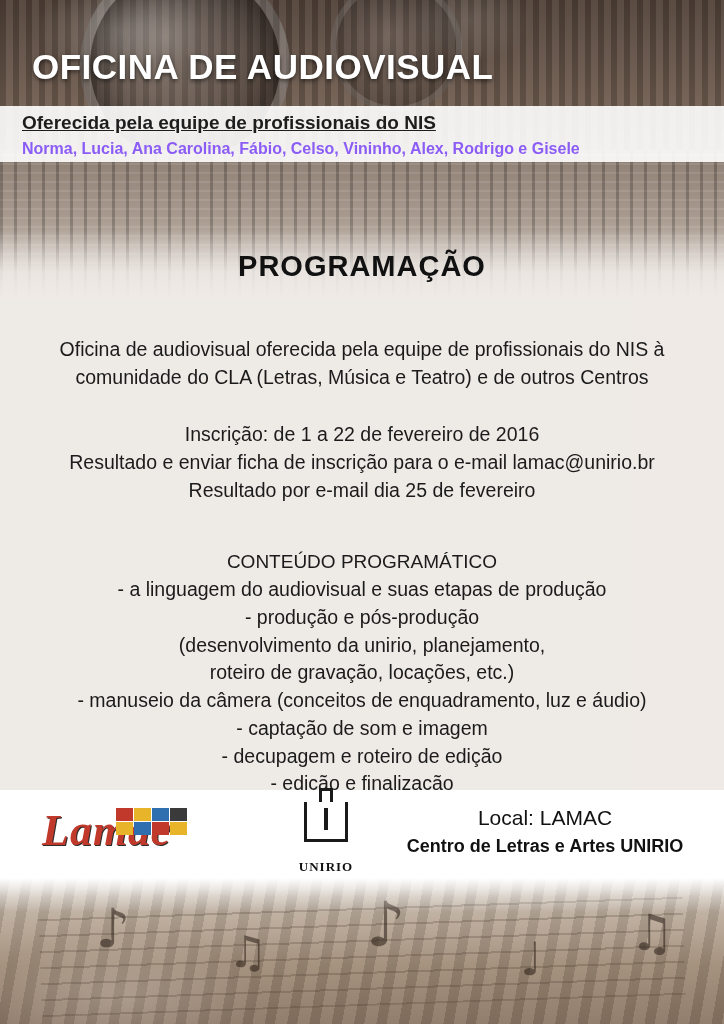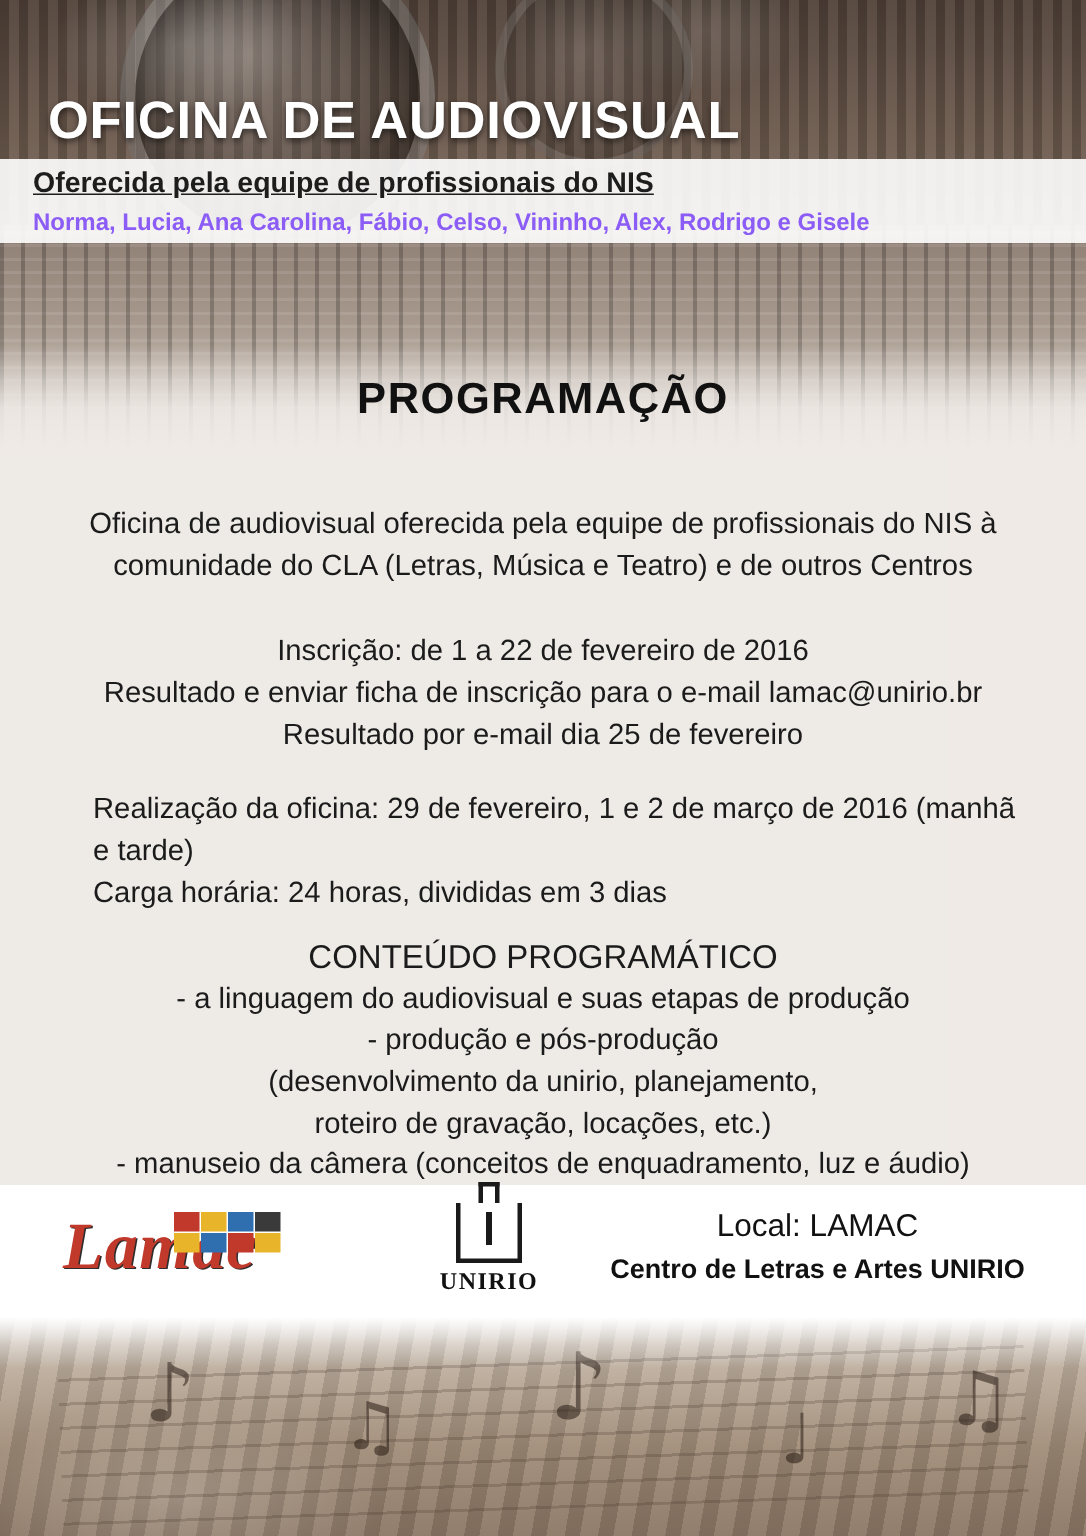--- a/index.html
+++ b/index.html
@@ -70,21 +70,21 @@
   .top-photo .fade {
     position: absolute;
     left: 0; bottom: 0;
     width: 724px; height: 70px;
     background: linear-gradient(180deg, rgba(239,234,230,0) 0%, rgba(239,234,230,0.85) 60%, #efeae6 100%);
   }
 
   
   .title-bar {
     position: absolute;
-    top: 58px; left: 0;
+    top: 44px; left: 0;
     width: 590px;
     padding: 4px 4px 2px 0;
   }
   .poster-title {
     font-size: 35px;
     font-weight: bold;
     color: #ffffff;
     letter-spacing: 0.5px;
     padding-left: 32px;
     text-shadow: 0 2px 4px rgba(0,0,0,0.55);
@@ -152,21 +152,22 @@
   }
   .left-pad {
     width: 660px;
     margin: 0 auto;
     text-align: left;
     padding-left: 30px;
     box-sizing: border-box;
   }
   .conteudo-title {
     text-align: center;
-    font-size: 22px;
+    font-size: 19px;
+    margin-top: 11px;
   }
 
   
   .footer {
     position: absolute;
     top: 790px; left: 0;
     width: 724px;
     height: 88px;
     background: #ffffff;
   }
@@ -219,23 +220,23 @@
     box-sizing: border-box;
   }
   .unirio-mark::after {
     content: "";
     position: absolute;
     top: 6px; left: 17px;
     width: 4px; height: 22px;
     background: #1a1a1a;
   }
   .unirio-word {
-    margin-top: 4px;
+    margin-top: 17px;
     font-family: "Liberation Serif", serif;
-    font-size: 16px;
+    font-size: 13px;
     font-weight: bold;
     letter-spacing: 1px;
     color: #111;
   }
   .local-block {
     position: absolute;
     top: 806px; left: 380px;
     width: 330px;
     text-align: center;
     color: #111;
@@ -316,24 +317,20 @@
       <div class="gap-lg"></div>
 
       <div class="centered">
         <div>Inscrição:  de 1 a 22 de fevereiro de 2016</div>
         <div>Resultado e enviar ficha de inscrição para o e-mail lamac@unirio.br</div>
         <div>Resultado por e-mail dia  25 de fevereiro</div>
       </div>
 
       <div class="gap-md"></div>
 
-      <div class="left-pad">
-        <div>Realização da oficina:  29 de fevereiro, 1 e 2 de março de 2016 (manhã e tarde)</div>
-        <div>Carga horária:  24 horas, divididas em 3 dias</div>
-      </div>
 
       <div class="gap-sm"></div>
 
       <div class="conteudo-title">CONTEÚDO PROGRAMÁTICO</div>
 
       <div class="centered">
         <div>- a linguagem do audiovisual e suas etapas de produção</div>
         <div>- produção e pós-produção</div>
         <div>(desenvolvimento da unirio, planejamento,</div>
         <div>roteiro de gravação, locações, etc.)</div>

